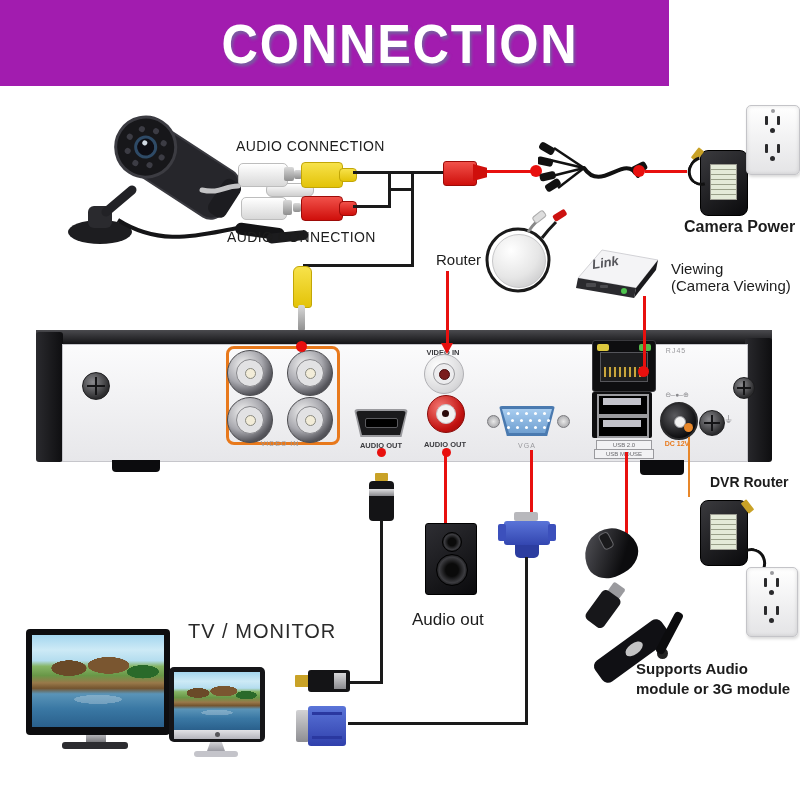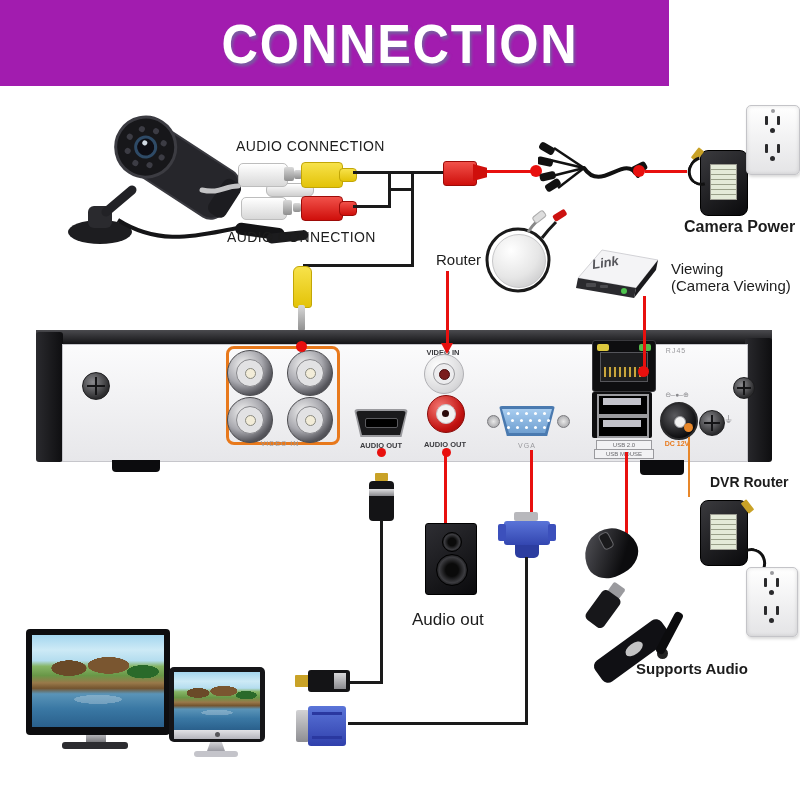--- a/index.html
+++ b/index.html
@@ -338,20 +338,21 @@
     <div class="abs" style="left:4px;top:11px;width:22px;height:36px;background:#17171a;border-radius:5px;"></div>
   </div>
   <div class="abs" style="left:585px;top:608px;width:130px;height:84px;">
     <div class="abs" style="left:6px;top:30px;width:82px;height:26px;background:#101014;border-radius:7px;transform:rotate(-36deg);">
       <div class="abs" style="left:34px;top:7px;width:20px;height:11px;background:rgba(255,255,255,.75);border-radius:50%;"></div>
     </div>
     <div class="abs" style="left:72px;top:40px;width:11px;height:11px;border-radius:50%;background:#222;"></div>
     <div class="abs" style="left:80px;top:2px;width:9px;height:46px;background:#0c0c0e;border-radius:4px;transform:rotate(28deg);"></div>
   </div>
   <div class="lbl" style="left:636px;top:660px;font-size:15px;font-weight:bold;">Supports Audio</div>
+  <div class="lbl" style="left:636px;top:680px;font-size:15px;font-weight:bold;">module or 3G module</div>
 
   <div class="lbl" style="left:710px;top:474px;font-size:14px;font-weight:bold;">DVR Router</div>
   <div>
     <div class="adapter-body" style="left:700px;top:500px;width:46px;height:64px;"></div>
     <div class="adapter-label" style="left:710px;top:514px;width:25px;height:34px;"></div>
     <div class="plug-tip" style="left:744px;top:500px;width:7px;height:13px;transform:rotate(-38deg);"></div>
     <div class="cable-arc" style="left:736px;top:548px;width:24px;height:26px;transform:rotate(200deg);"></div>
   </div>
   <div class="outlet" style="left:746px;top:567px;width:50px;height:68px;">
     <div class="outlet-screw" style="left:23px;top:3px;"></div>
@@ -360,20 +361,21 @@
       <div class="slot" style="left:15px;top:0;"></div>
       <div class="hole" style="left:8px;top:12px;"></div>
     </div>
     <div class="sock" style="left:14px;top:38px;">
       <div class="slot" style="left:3px;top:0;"></div>
       <div class="slot" style="left:15px;top:0;"></div>
       <div class="hole" style="left:8px;top:12px;"></div>
     </div>
   </div>
 
+  <div class="lbl" style="left:188px;top:620px;font-size:20px;color:#2a2a2a;letter-spacing:1px;">TV / MONITOR</div>
   <div class="abs" style="left:26px;top:629px;width:144px;height:106px;background:#0d0d0f;border-radius:4px;">
     <div class="scene" style="left:6px;top:6px;width:132px;height:92px;"></div>
   </div>
   <div class="abs" style="left:86px;top:735px;width:20px;height:7px;background:linear-gradient(180deg,#b4b4b8,#7a7a7e);"></div>
   <div class="abs" style="left:62px;top:742px;width:66px;height:7px;background:#2c2c30;border-radius:3px;"></div>
 
   <div class="abs" style="left:169px;top:667px;width:96px;height:75px;background:#151518;border-radius:5px;">
     <div class="scene" style="left:5px;top:5px;width:86px;height:58px;"></div>
     <div class="abs" style="left:5px;top:63px;width:86px;height:9px;background:linear-gradient(180deg,#e2e2e6,#b4b4bc);">
       <div class="abs" style="left:41px;top:2px;width:5px;height:5px;border-radius:50%;background:#55555a;"></div>

